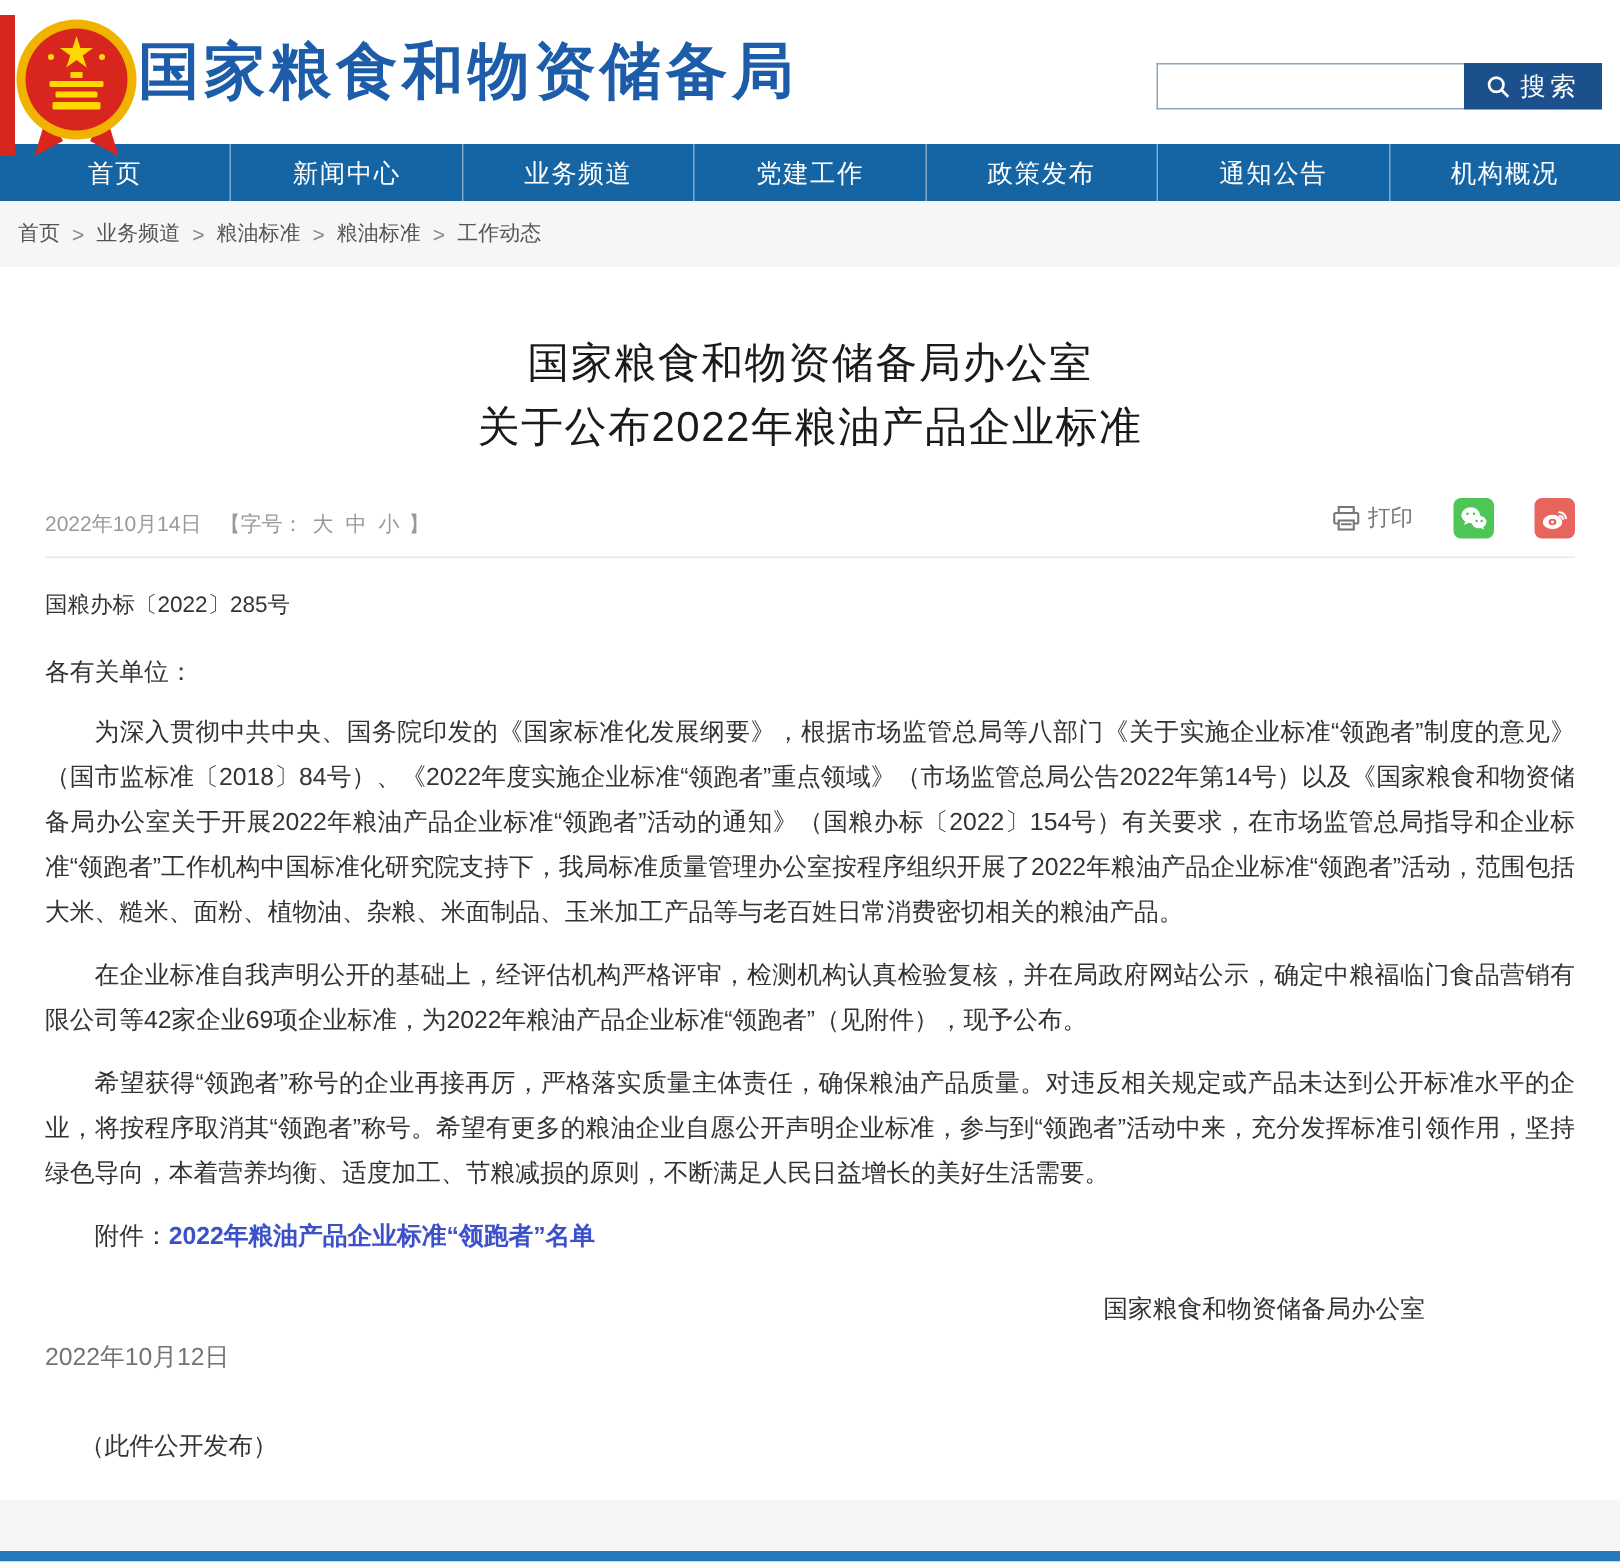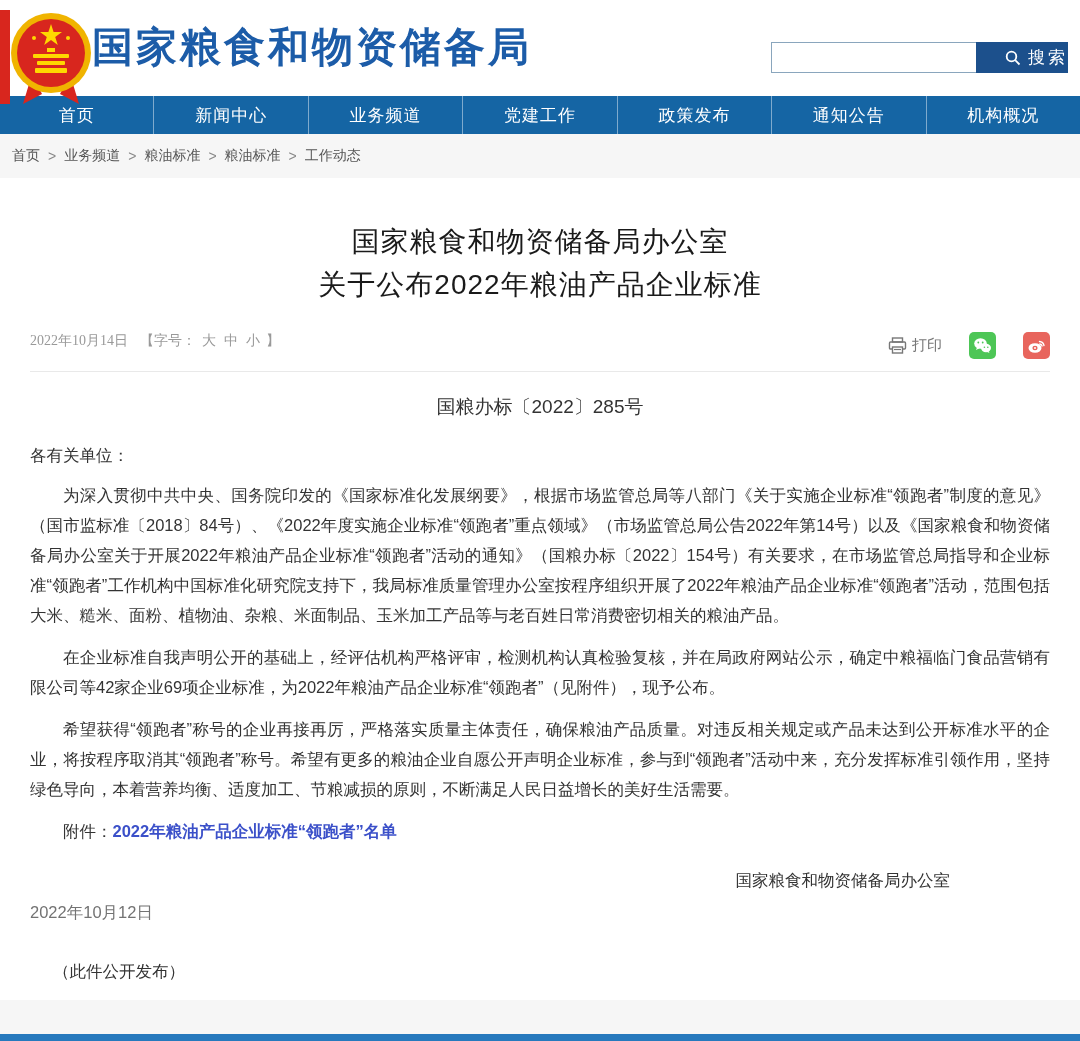--- a/index.html
+++ b/index.html
@@ -25,21 +25,21 @@
     position: absolute; left: 95px; top: 72px;
     font-size: 16px; color: #2f6db0; word-spacing: 7px; letter-spacing: .3px;
   }
   .search-box { position: absolute; right: 12px; top: 42px; display: flex; align-items: stretch; height: 31px; }
   .search-box input {
     width: 205px; height: 31px; border: 1px solid #8aa6bd; border-right: none;
     padding: 0 8px; font-size: 14px; outline: none;
   }
   .search-btn {
     width: 92px; background: #1c508c; color: #fff; border: none;
-    font-size: 17px; display: flex; align-items: center; justify-content: flex-end; gap: 7px;
+    font-size: 17px; display: flex; align-items: center; justify-content: center; gap: 7px;
     cursor: pointer; letter-spacing: 3px;
   }
 
   
   .nav { display: flex; height: 38px; background: #1565a4; }
   .nav-item {
     flex: 1; display: flex; align-items: center; justify-content: center;
     color: #fff; font-size: 17px; cursor: pointer; letter-spacing: 1px;
     border-right: 1px solid rgba(255,255,255,.45);
   }
@@ -56,32 +56,32 @@
   
   .content {
     background: #fff; min-height: 822px; padding: 42px 30px 10px 30px; position: relative;
   }
   .article-title {
     text-align: center; font-size: 28px; line-height: 43px; color: #1a1a1a;
     font-weight: 500; letter-spacing: 1px;
   }
   .meta-row {
     margin-top: 26px; padding-bottom: 12px; border-bottom: 1px solid #e9e9e9;
-    display: flex; align-items: flex-start; font-size: 14px; color: #999; font-family: Liberation Serif, serif;
+    display: flex; align-items: flex-end; font-size: 14px; color: #999;
   }
   .meta-left { display: flex; align-items: center; gap: 4px; }
   .meta-date { margin-right: 8px; }
   .fs-ctl { cursor: pointer; color: #999; padding: 0 2px; }
   .meta-right { margin-left: auto; display: flex; align-items: center; gap: 27px; }
   .print-btn { display: flex; align-items: center; gap: 5px; color: #777; font-size: 15px; cursor: pointer; }
   .share-icon { width: 27px; height: 27px; border-radius: 5px; display: flex; align-items: center; justify-content: center; cursor: pointer; }
   .share-wechat { background: #4dc656; }
   .share-weibo  { background: #e8655d; }
 
-  .doc-number { text-align: center; margin-top: 22px; font-size: 19px; color: #333; }
+  .doc-number { text-align: left; margin-top: 22px; font-size: 15px; color: #333; }
 
   .body-text { margin-top: 20px; font-size: 16.5px; line-height: 30px; color: #333; }
   .salutation { margin-bottom: 10px; }
   .para { text-indent: 2em; text-align: justify; margin-bottom: 12px; }
   .attachment { text-indent: 2em; margin-top: 4px; }
   .attachment a { color: #3b50c9; text-decoration: none; cursor: pointer; font-weight: bold; }
 
   .sig-org  { text-align: right; padding-right: 100px; margin-top: 18px; font-size: 16.5px; color: #333; line-height: 32px; }
   .sig-date { text-align: left; padding-right: 168px; font-size: 16.5px; color: #737373; line-height: 32px; }
   .public-note { margin-top: 28px; text-indent: 1.4em; font-size: 16.5px; color: #333; }

